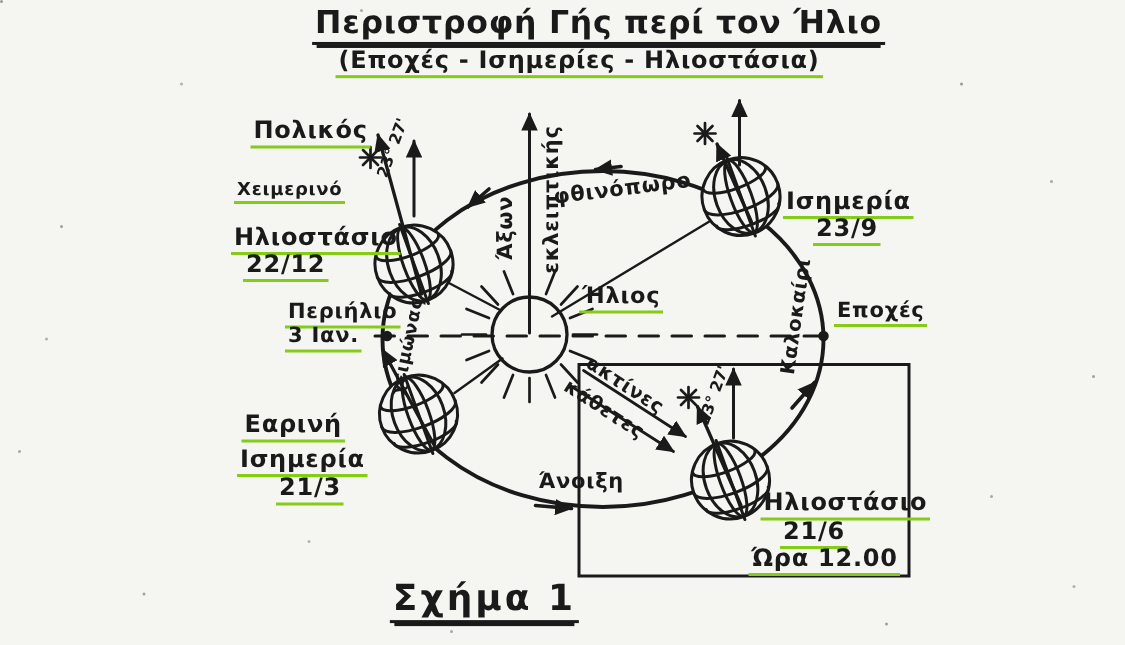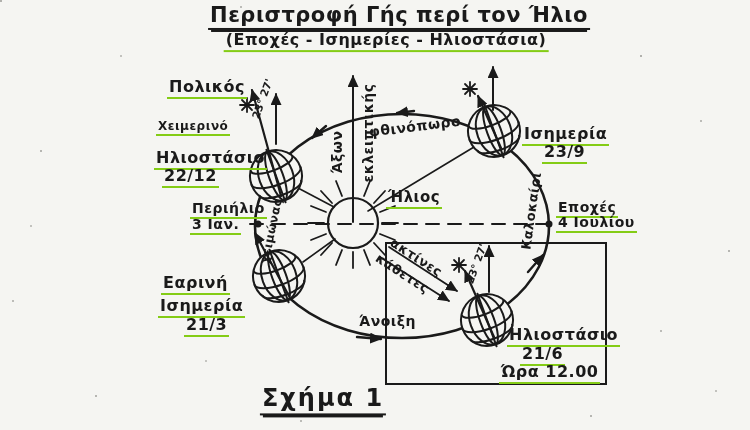--- a/index.html
+++ b/index.html
@@ -129,21 +129,20 @@
   <div class="lbl u" style="left:190px;top:217px;font-size:14px">3 Ιαν.</div>
 
   <div class="lbl u" style="left:161px;top:275px;font-size:16px">Εαρινή</div>
   <div class="lbl u" style="left:158px;top:298px;font-size:16px">Ισημερία</div>
   <div class="lbl u" style="left:184px;top:317px;font-size:16px">21/3</div>
 
   <div class="lbl u" style="left:522px;top:126px;font-size:16px">Ισημερία</div>
   <div class="lbl u" style="left:542px;top:144px;font-size:16px">23/9</div>
 
   <div class="lbl u" style="left:556px;top:200px;font-size:14px">Εποχές</div>
-  <div class="lbl u" style="left:556px;top:215px;font-size:14px">4 Ιουλίου</div>
 
   <div class="lbl u" style="left:507px;top:327px;font-size:16px">Ηλιοστάσιο</div>
   <div class="lbl u" style="left:520px;top:346px;font-size:16px">21/6</div>
   <div class="lbl u" style="left:499px;top:364px;font-size:16px">Ώρα 12.00</div>
 
   <div class="lbl u" style="left:386px;top:190px;font-size:15px">Ήλιος</div>
 
   <div class="lbl" style="left:338px;top:152px;font-size:14px;transform:translate(-50%,-50%) rotate(-90deg)">Άξων</div>
   <div class="lbl" style="left:369px;top:133px;font-size:14px;transform:translate(-50%,-50%) rotate(-90deg)">εκλειπτικής</div>
 

